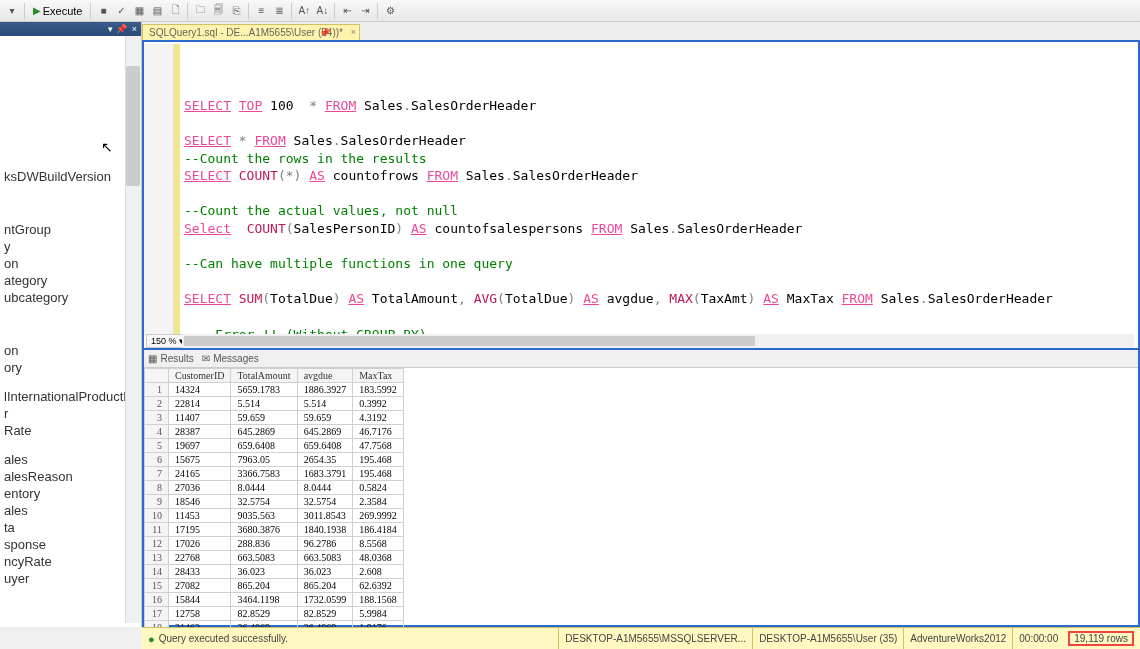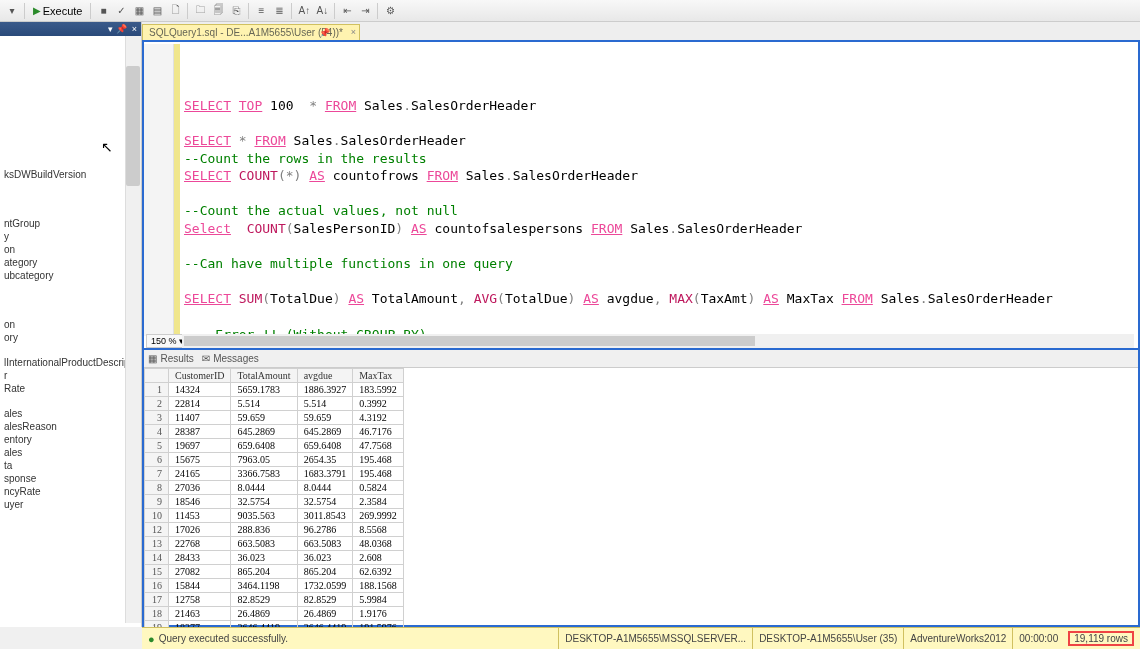--- a/index.html
+++ b/index.html
@@ -9,21 +9,21 @@
 .toolbar { background: linear-gradient(#f8f8f8,#e8e8e8); height: 22px; border-bottom: 1px solid #ccc; display: flex; align-items: center; padding: 0 4px; gap: 2px; }
 .tb-btn { width: 16px; height: 16px; display: inline-flex; align-items: center; justify-content: center; color: #555; font-size: 10px; border: 1px solid transparent; }
 .tb-sep { width: 1px; height: 16px; background: #ccc; margin: 0 2px; }
 .execute-btn { display: flex; align-items: center; gap: 2px; padding: 0 4px; height: 18px; }
 .execute-btn .tri { color: #2a8a2a; font-size: 10px; }
 
 
 .sidebar { position: absolute; left: 0; top: 22px; width: 142px; height: 605px; background: #fff; border-right: 1px solid #ccc; }
 .sidebar-hdr { background: linear-gradient(#3a5a8a,#2a4a7a); color: #fff; height: 14px; display: flex; justify-content: flex-end; align-items: center; padding: 0 4px; font-size: 9px; gap: 4px; }
 .sidebar-hdr span { cursor: pointer; }
-.tree { padding: 4px 2px; font-size: 10px; color: #333; height: 587px; overflow: hidden; position: relative; }
+.tree { padding: 4px 2px; font-size: 13px; color: #333; height: 587px; overflow: hidden; position: relative; }
 .tree-item { padding: 1px 0 1px 2px; white-space: nowrap; overflow: hidden; }
 .tree-scroll { position: absolute; right: 0; top: 0; width: 16px; height: 100%; background: #f0f0f0; border-left: 1px solid #ddd; }
 .tree-thumb { position: absolute; right: 1px; top: 30px; width: 14px; height: 120px; background: #ccc; border-radius: 2px; }
 
 
 .tabstrip { position: absolute; left: 142px; top: 22px; right: 0; height: 18px; background: #eee; display: flex; align-items: flex-end; }
 .file-tab { background: #fff3b0; border: 1px solid #d0c060; border-bottom: none; padding: 2px 16px 2px 6px; font-size: 10px; color: #665; position: relative; }
 .file-tab .close { position: absolute; right: 3px; top: 2px; font-size: 9px; color: #888; }
 .pin { position: absolute; right: 28px; top: 3px; font-size: 9px; color: #888; }
 
@@ -244,20 +244,27 @@
             <td>2.3584</td>
           </tr>
           <tr>
             <td class="rownum">10</td>
             <td>11453</td>
             <td>9035.563</td>
             <td>3011.8543</td>
             <td>269.9992</td>
           </tr>
           <tr>
+            <td class="rownum">11</td>
+            <td>17195</td>
+            <td>3680.3876</td>
+            <td>1840.1938</td>
+            <td>186.4184</td>
+          </tr>
+          <tr>
             <td class="rownum">12</td>
             <td>17026</td>
             <td>288.836</td>
             <td>96.2786</td>
             <td>8.5568</td>
           </tr>
           <tr>
             <td class="rownum">13</td>
             <td>22768</td>
             <td>663.5083</td>

